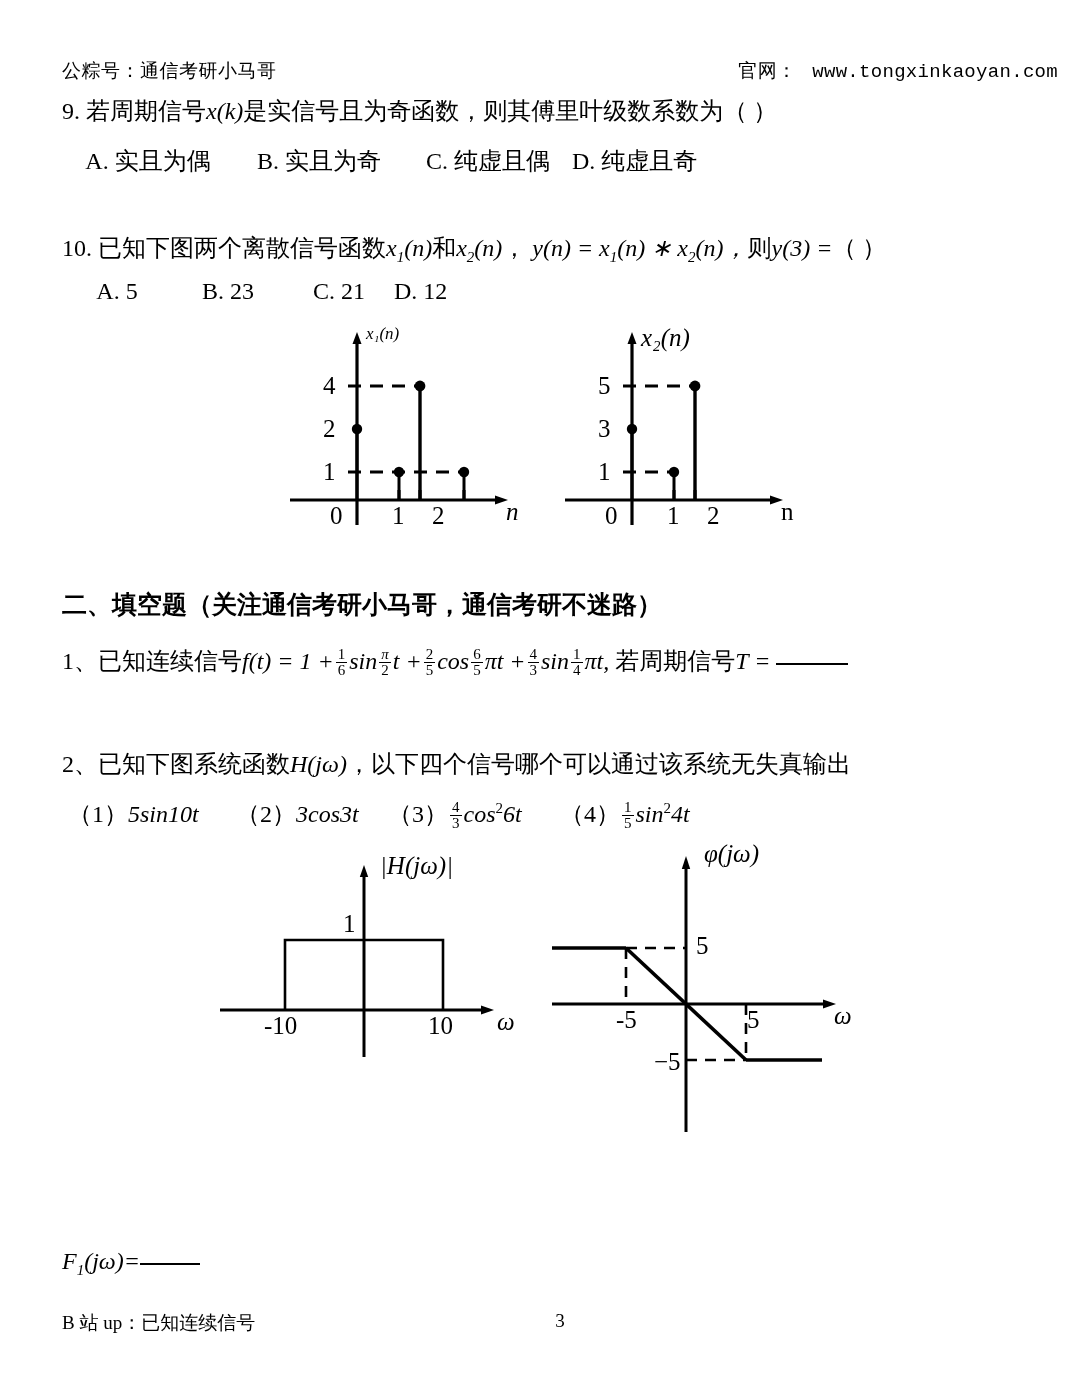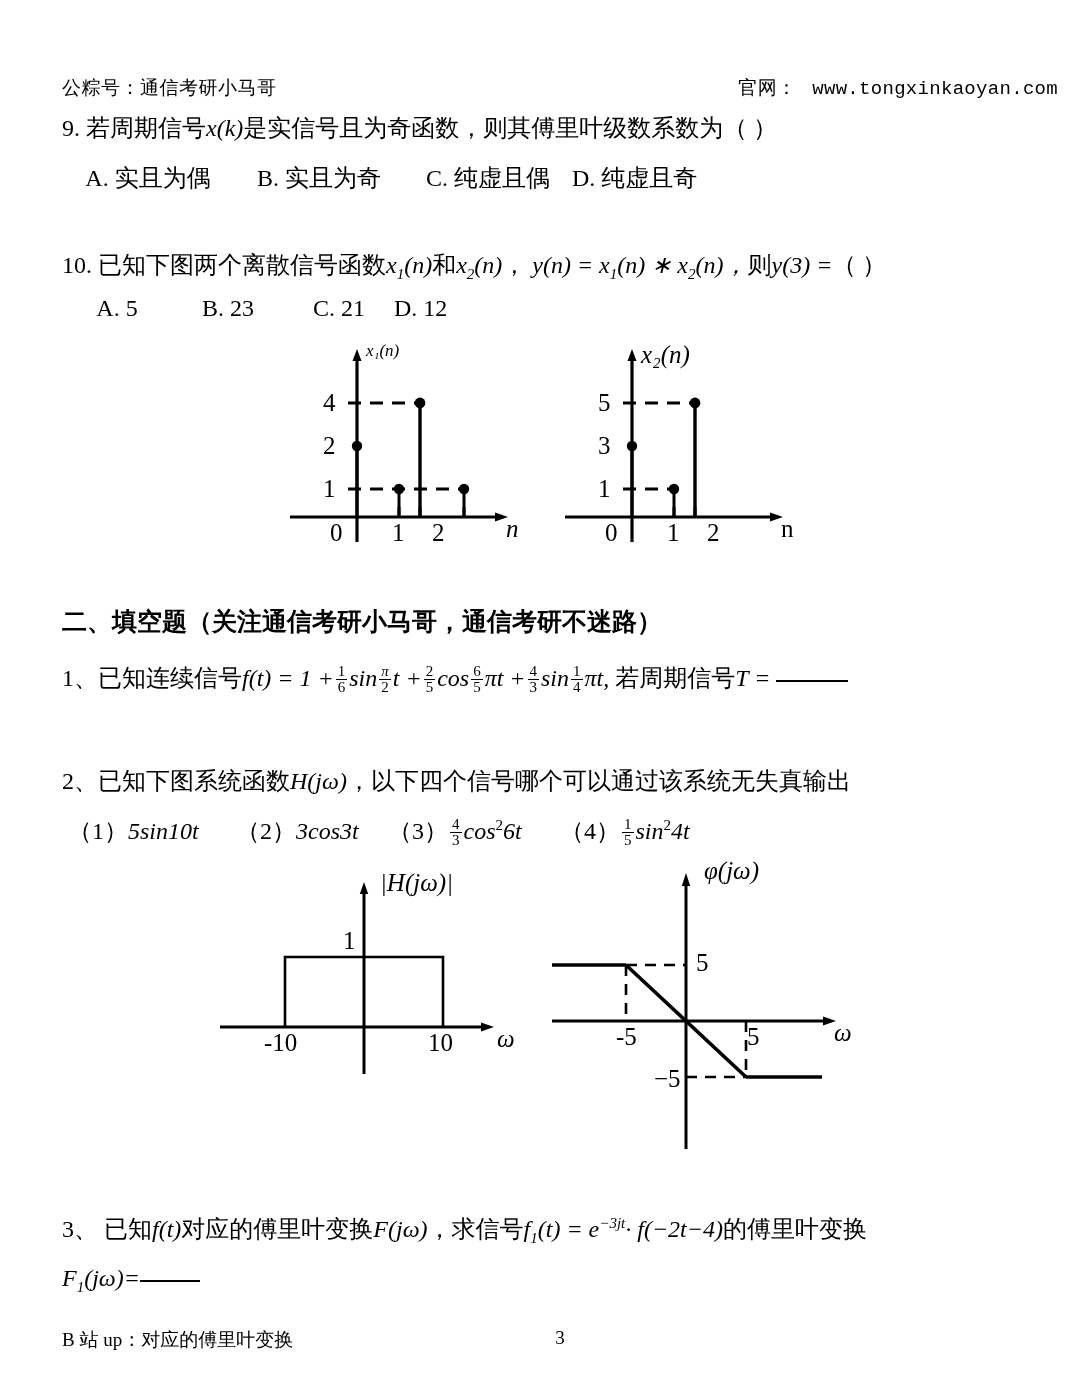--- a/index.html
+++ b/index.html
@@ -4,21 +4,21 @@
 <style>
   html, body { margin:0; padding:0; }
   body {
     width:1080px; height:1397px;
     background:#ffffff;
     font-family:"Liberation Serif", serif;
     color:#000000;
     position:relative;
     overflow:hidden;
   }
-  .page { position:absolute; left:0; top:17px; width:1080px; height:1343px; }
+  .page { position:absolute; left:0; top:0; width:1080px; height:1343px; }
 
   
   .hdr { position:absolute; left:62px; top:58px; width:996px;
          display:flex; justify-content:space-between; align-items:baseline; }
   .hdr-left  { font-size:19px; letter-spacing:.5px; }
   .hdr-right { font-size:19px; letter-spacing:.3px; }
   .mono { font-family:"Liberation Mono", monospace;margin-left:16px; }
 
   
   .ln { position:absolute; font-size:24px; white-space:nowrap; }
@@ -268,26 +268,23 @@
       <line x1="212" y1="152" x2="212" y2="208" stroke="#000" stroke-width="2.6" stroke-dasharray="11,8"></line>
     </svg>
     <div style="position:absolute; left:170px; top:-12px; font-size:25px; font-style:italic;">φ(jω)</div>
     <div style="position:absolute; left:162px; top:80px; font-size:25px;">5</div>
     <div style="position:absolute; left:120px; top:196px; font-size:25px;">−5</div>
     <div style="position:absolute; left:82px; top:154px; font-size:25px;">-5</div>
     <div style="position:absolute; left:213px; top:154px; font-size:25px;">5</div>
     <div style="position:absolute; left:300px; top:150px; font-size:25px; font-style:italic;">ω</div>
   </div>
 
-  <div class="ln cn" style="left:62px; top:1196px;">
-    <span>3、   已知</span><span class="it">f(t)</span><span>对应的傅里叶变换</span><span class="it">F(jω)</span><span>，求信号</span><span class="it">f</span><span class="it sub">1</span><span class="it">(t) = e</span><span class="it sup">−3jt</span><span class="it">· f(−2t−4)</span><span>的傅里叶变换</span>
-  </div>
 
   <div class="ln cn" style="left:62px; top:1248px;">
     <span class="it">F</span><span class="it sub">1</span><span class="it">(jω)=</span><span class="blank-sm"></span>
   </div>
 
   <div class="ftr">
     <div class="pg">3</div>
-    <div class="cn">B 站 up：对应的傅里叶变换</div>
+    <div class="cn">B 站 up：已知连续信号</div>
   </div>
 
 </div>
 
 </body></html>

